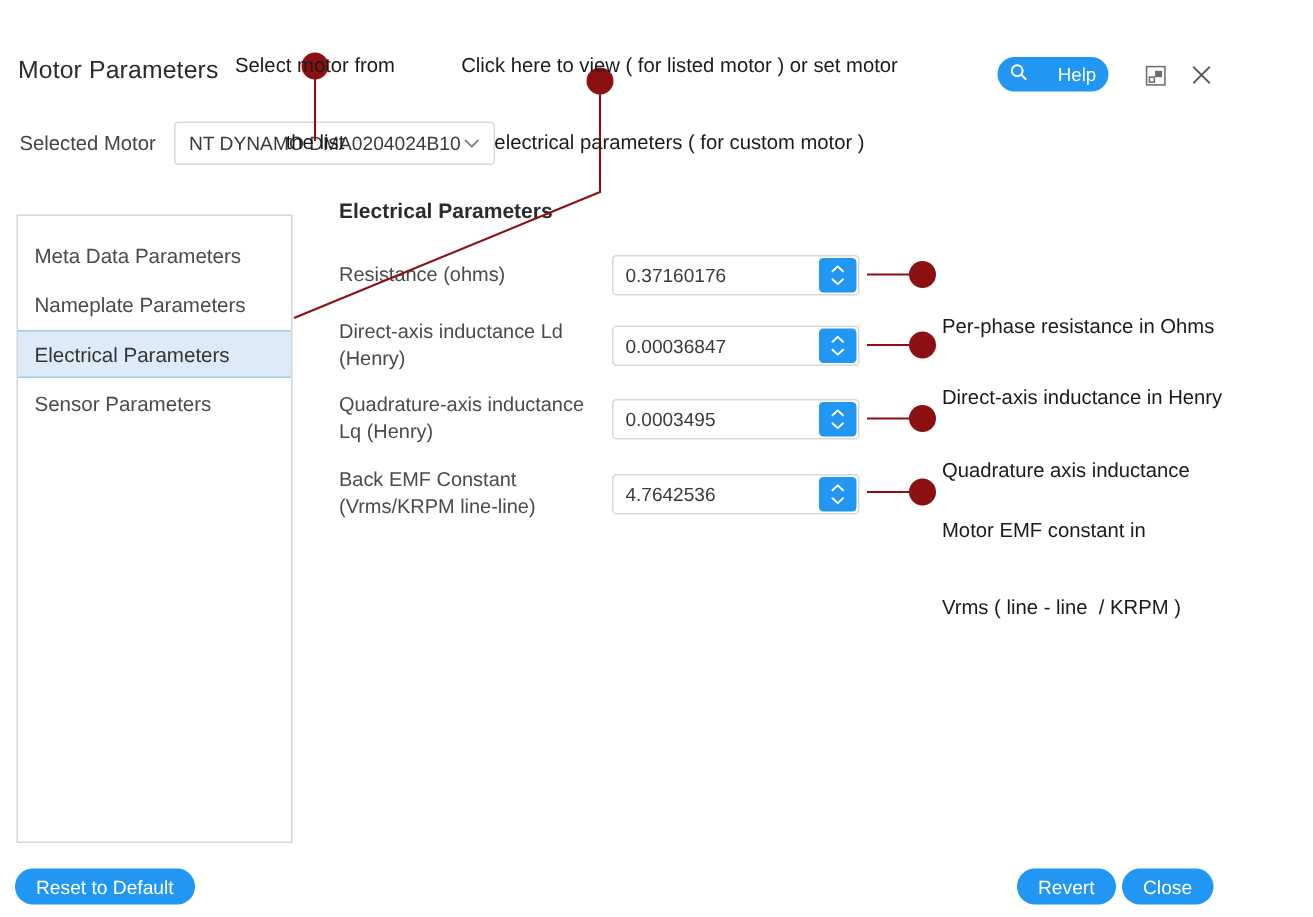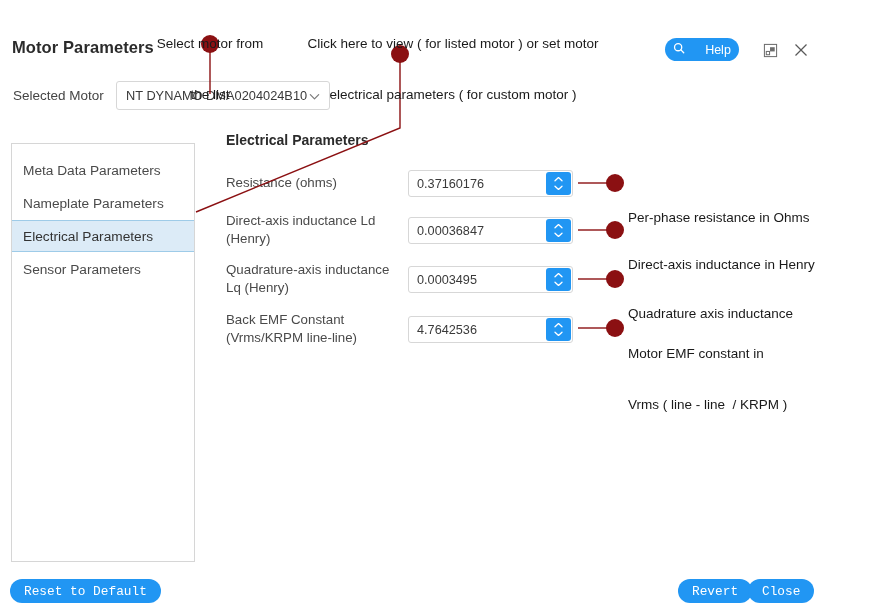--- a/index.html
+++ b/index.html
@@ -37,21 +37,20 @@
     text-align: center;
   }
 
   
   .dialog-title {
     position: absolute;
     left: 12px; top: 38px;
     font-size: 16.5px;
     color: #2b2b2b;
     letter-spacing: 0.1px;
-    font-weight: bold;
   }
   .help-button {
     position: absolute;
     left: 665px; top: 38px;
     width: 74px; height: 23px;
     background: #2196f3;
     border: none;
     border-radius: 12px;
     color: #fff;
     font-family: "Liberation Sans", sans-serif;
@@ -200,21 +199,21 @@
   }
   .spin-buttons svg { display: block; }
 
   
   .btn {
     position: absolute;
     background: #2196f3;
     border: none;
     border-radius: 12px;
     color: #fff;
-    font-family: Liberation Mono, monospace;
+    font-family: Liberation Sans, sans-serif;
     font-size: 12.8px;
     height: 24px;
     cursor: pointer;
     padding: 0 14px;
     display: flex;
     align-items: center;
     justify-content: center;
   }
   .btn-reset  { left: 10px;  top: 579px; }
   .btn-revert { left: 678px; top: 579px; }

